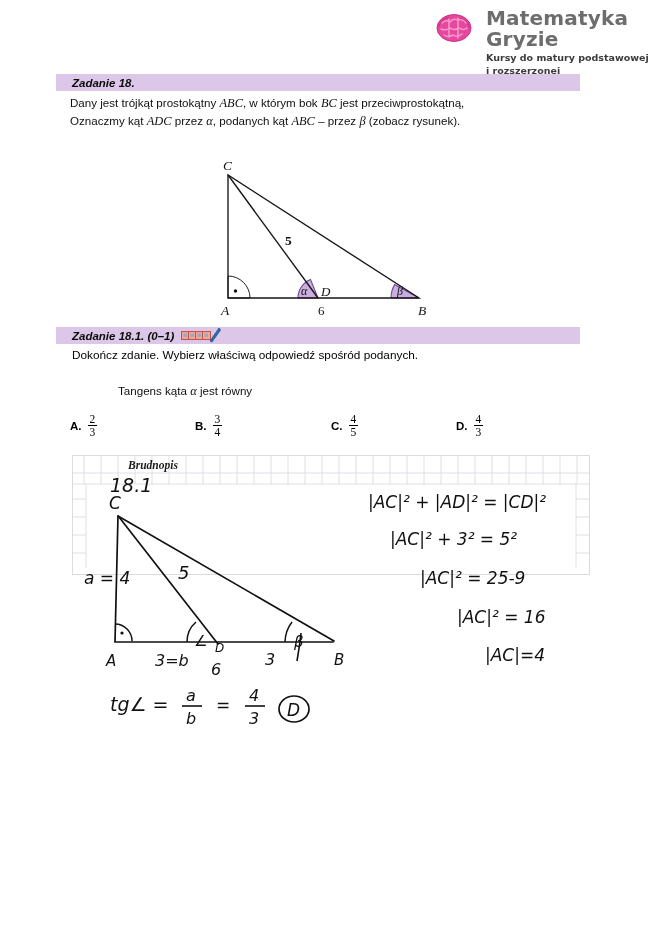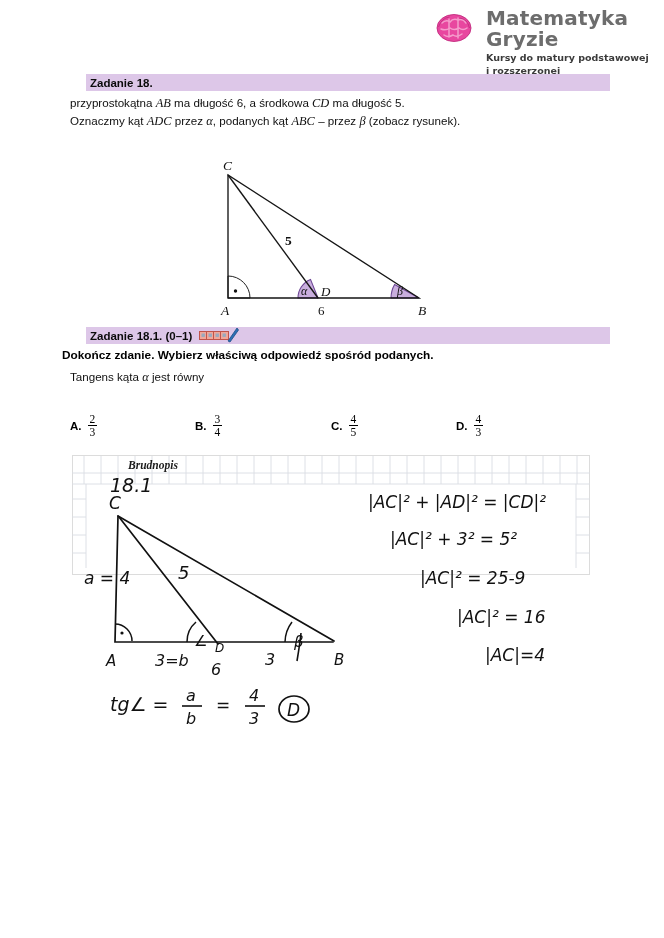--- a/index.html
+++ b/index.html
@@ -25,40 +25,40 @@
     font-family: "DejaVu Sans", sans-serif;
   }
   .brand-sub {
     font-size: 9.5px; font-weight: bold; color: #3b3b3b;
     line-height: 1.35; margin-top: 2px;
     font-family: "DejaVu Sans", sans-serif;
   }
 
   
   .band {
-    position: absolute; left: 86px; width: 524px;
+    position: absolute; left: 56px; width: 524px;
     background: #ddc7e8; height: 17px;
-    display: flex; align-items: center; padding-left: 4px;
+    display: flex; align-items: center; padding-left: 16px; font-style: italic;
   }
   .band-label {
     font-size: 11.5px; font-weight: bold; color: #0b0b0b;
     font-family: "Liberation Sans", sans-serif;
   }
   .band-icon { margin-left: 7px; display:flex; align-items:center; height: 14px; }
 
   .task-text {
     position: absolute; left: 70px; width: 530px;
     font-size: 11.6px; color: #101010; line-height: 18px;
   }
   .it { font-family: "Liberation Serif", serif; font-style: italic; font-size: 12.4px; }
   .gk { font-family: "Liberation Serif", serif; font-style: italic; font-size: 12.4px; }
 
   .instr {
-    position: absolute; left: 62px; width: 530px;
-    font-size: 11.8px; font-weight: bold; color: #000;
+    position: absolute; left: 72px; width: 530px;
+    font-size: 11.8px; font-weight: normal; color: #000;
   }
 
   .prompt {
     position: absolute; left: 70px;
     font-size: 11.6px; color: #101010;
   }
 
   
   .answers { position: absolute; left: 70px; top: 413px; width: 524px; height: 32px; }
   .ans { position: absolute; display: flex; align-items: center; gap: 6px; top: 0; }
@@ -112,27 +112,24 @@
       </div>
     </div>
   </div>
 
   <div class="band" style="top:74px;">
     <span class="band-label">Zadanie 18.</span>
   </div>
 
   <div class="task-text" style="top:94px;">
     <div>
-      <span>przyprostokątna</span>
-      <span class="it">AB</span>
-      <span>ma długość</span>
-      <span>6</span><span>, a środkowa</span>
-      <span class="it">CD</span>
-      <span>ma długość</span>
-      <span>5</span><span>.</span>
+      <span>Dany jest trójkąt prostokątny</span>
+      <span class="it">ABC</span><span>, w którym bok</span>
+      <span class="it">BC</span>
+      <span>jest przeciwprostokątną,</span>
     </div>
     <div>
       <span>Oznaczmy kąt</span>
       <span class="it">ADC</span>
       <span>przez</span>
       <span class="gk">α</span><span>, podanych  kąt</span>
       <span class="it">ABC</span>
       <span>– przez</span>
       <span class="gk">β</span>
       <span>(zobacz rysunek).</span>
@@ -181,21 +178,21 @@
           <rect x="17" y="6" width="2.4" height="2.4"></rect>
           <rect x="24" y="6" width="2.4" height="2.4"></rect>
         </g>
         <path d="M29 13 L38 0 L39.5 2 L31 14 Z" fill="#2b6fb5" stroke="#1d4e85" stroke-width="0.8"></path>
       </svg>
     </span>
   </div>
 
   <div class="instr" style="top:348px;">Dokończ zdanie. Wybierz właściwą odpowiedź spośród podanych.</div>
 
-  <div class="prompt" style="top:370px;">
+  <div class="prompt" style="top:384px;margin-left:48px;">
     <span>Tangens kąta</span>
     <span class="gk">α</span>
     <span>jest równy</span>
   </div>
 
   <div class="answers">
     <div class="ans" style="left:0px;">
       <span class="ans-letter">A.</span>
       <span class="frac">
         <span class="num">2</span>

